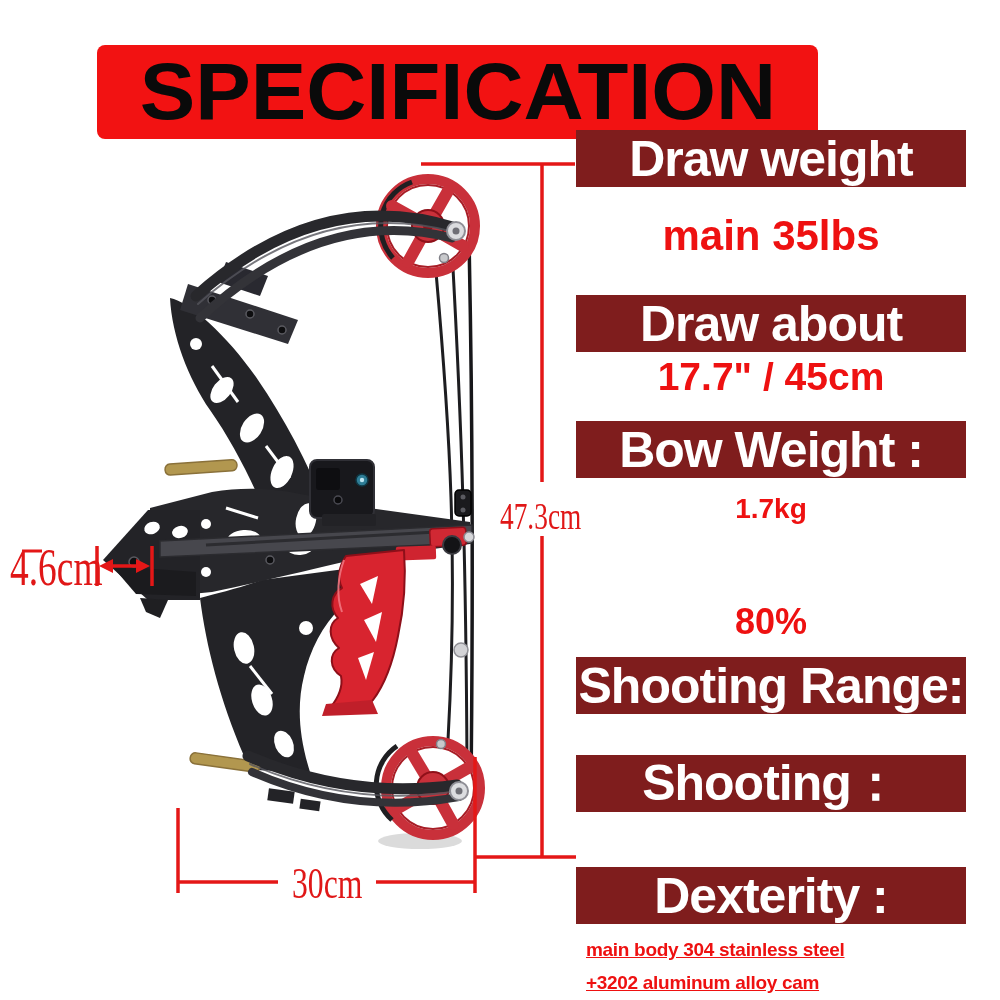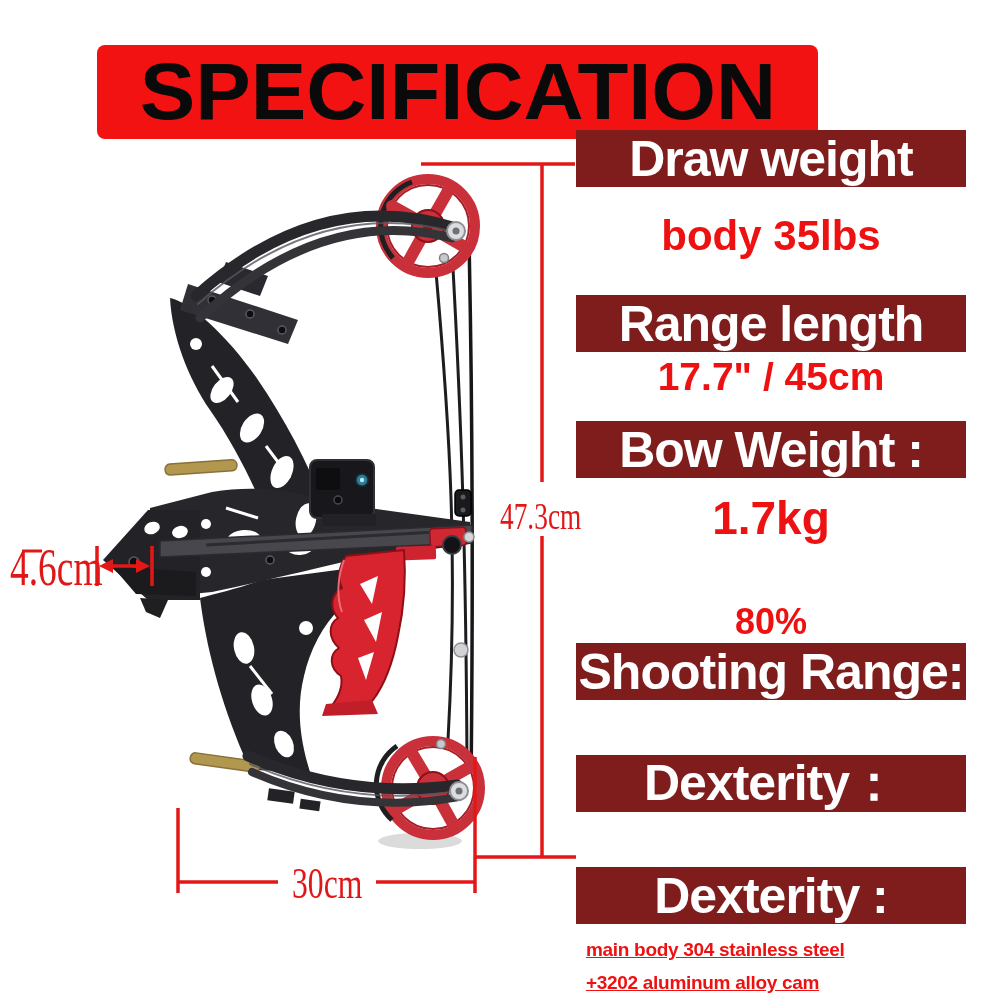--- a/index.html
+++ b/index.html
@@ -195,40 +195,40 @@
     </g>
   </svg>
 
   <div class="banner">
     <div class="banner-text">SPECIFICATION</div>
   </div>
 
   <div class="spec-bar" style="top:130px">
     <span>Draw weight</span>
   </div>
-  <div class="spec-value" style="top:214px;font-size:42px">body 35lbs</div>
+  <div class="spec-value" style="top:214px;font-size:42px">main 35lbs</div>
 
   <div class="spec-bar" style="top:295px">
-    <span>Range length</span>
+    <span>Draw about</span>
   </div>
   <div class="spec-value" style="top:357px;font-size:39px">17.7" / 45cm</div>
 
   <div class="spec-bar" style="top:421px">
     <span>Bow Weight :</span>
   </div>
-  <div class="spec-value" style="top:494px;font-size:46px">1.7kg</div>
+  <div class="spec-value" style="top:494px;font-size:28px">1.7kg</div>
 
   <div class="spec-value" style="top:603px;font-size:36px">80%</div>
 
-  <div class="spec-bar" style="top:643px">
+  <div class="spec-bar" style="top:657px">
     <span>Shooting Range:</span>
   </div>
 
   <div class="spec-bar" style="top:755px">
-    <span>Dexterity：</span>
+    <span>Shooting：</span>
   </div>
 
   <div class="spec-bar" style="top:867px">
     <span>Dexterity :</span>
   </div>
   <div class="spec-value material" style="top:933px">
     <div>main body 304 stainless steel</div>
     <div>+3202 aluminum alloy cam</div>
   </div>
 

